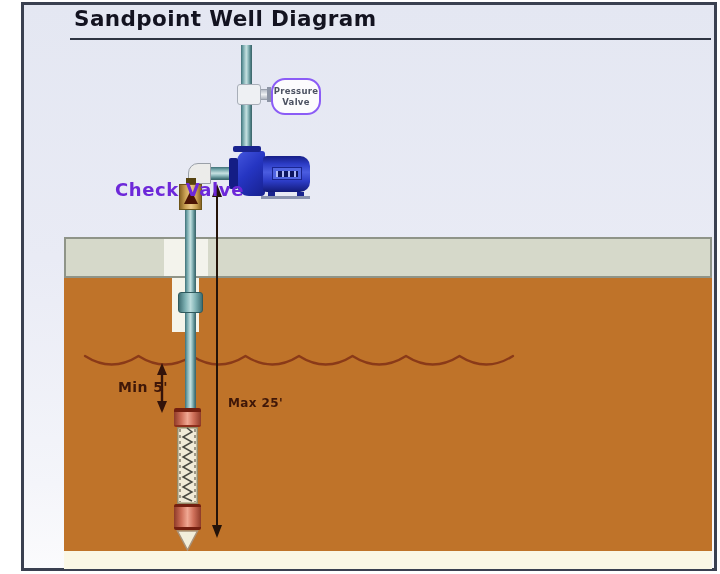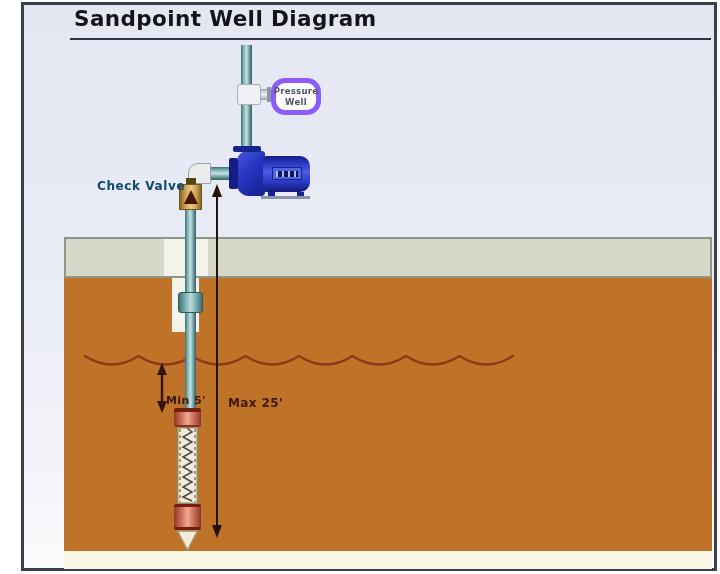--- a/index.html
+++ b/index.html
@@ -39,21 +39,21 @@
   .check-valve{left:179px;top:184px;width:23px;height:26px;z-index:7;border:1px solid #6e5518;
          background:linear-gradient(90deg,#8a6524 0%,#caa052 25%,#ecc988 52%,#caa052 78%,#8a6524 100%);}
   .valve-arrow{position:absolute;left:4px;top:5px;width:0;height:0;
          border-left:7px solid transparent;border-right:7px solid transparent;border-bottom:14px solid #4c1404;}
 
   
   .tee{left:237px;top:84px;width:24px;height:21px;background:#eef0f3;border:1px solid #a8aeb8;border-radius:3px;z-index:6;}
   .stub{left:258px;top:89px;width:12px;height:11px;z-index:5;border:1px solid #9aa0ac;
         background:linear-gradient(180deg,#b8bec8,#eef0f2 50%,#b0b6c0);}
   .tank-ring{left:267px;top:87px;width:4px;height:15px;background:#8d95a5;z-index:6;}
-  .tank{left:271px;top:78px;width:50px;height:37px;background:#fcfcfd;border:5px solid #8b5cf6;border-radius:14px;
+  .tank{left:271px;top:78px;width:50px;height:37px;background:#fcfcfd;border:2px solid #8b5cf6;border-radius:14px;
         display:flex;flex-direction:column;align-items:center;justify-content:center;z-index:6;
         font-size:8.5px;font-weight:bold;color:#4d5363;line-height:1.25;letter-spacing:.3px;}
 
   
   .pump-top-flange{left:233px;top:146px;width:28px;height:6px;background:#19238e;border-radius:2px;z-index:7;}
   .inlet-flange{left:229px;top:158px;width:9px;height:31px;background:#141d85;border-radius:2px;z-index:7;}
   .volute{left:237px;top:151px;width:28px;height:45px;z-index:6;border-radius:10px 3px 4px 12px;
           background:linear-gradient(135deg,#4456de 0%,#2535c2 45%,#16208e 100%);}
   .motor{left:263px;top:156px;width:47px;height:36px;z-index:6;border-radius:4px 10px 10px 4px;
          background:linear-gradient(180deg,#151e86 0%,#2c3cc6 22%,#4b5de0 45%,#2c3cc6 70%,#121a78 100%);}
@@ -61,23 +61,23 @@
   .plate-band{position:absolute;left:3px;top:3px;width:22px;height:6px;background-color:#0d1560;
          background-image:repeating-linear-gradient(90deg,rgba(185,195,255,.95) 0 2px,transparent 2px 6px);}
   .foot-l{left:268px;top:192px;width:7px;height:5px;background:#19238e;z-index:6;}
   .foot-r{left:297px;top:192px;width:7px;height:5px;background:#19238e;z-index:6;}
   .pump-base{left:261px;top:196px;width:49px;height:3px;background:#8a93ae;z-index:6;}
 
   
   .max25-arrow{left:209px;top:184px;width:16px;height:354px;z-index:9;}
   .min5-arrow{left:154px;top:363px;width:16px;height:50px;z-index:9;}
   .lbl{font-weight:bold;z-index:10;white-space:nowrap;text-align:center;}
-  .cv-label{left:97px;top:179px;font-size:12px;color:#0c4a6e;letter-spacing:.6px;}
+  .cv-label{left:115px;top:179px;font-size:18px;color:#6d28d9;letter-spacing:.6px;}
   .max25-label{left:228px;top:396px;font-size:12px;color:#3f1708;letter-spacing:.4px;}
-  .min5-label{left:118px;top:394px;font-size:11px;color:#3f1708;letter-spacing:.4px;margin-left:48px;}
+  .min5-label{left:118px;top:379px;font-size:14px;color:#3f1708;letter-spacing:.4px;}
   .sp-label{left:104px;top:474px;width:84px;text-align:center;font-size:11px;color:#3a1505;line-height:1.2;letter-spacing:.3px;}
 
   
   .sp-coupling{border-radius:2px;z-index:6;
        background:linear-gradient(90deg,#8e3a28 0%,#cf705a 28%,#f0a893 50%,#cf705a 72%,#8e3a28 100%);}
   .sp-coupling-top{left:174px;top:408px;width:27px;height:19px;border-top:4px solid #731f10;border-bottom:2px solid #8e2f1c;}
   .sp-coupling-bot{left:174px;top:504px;width:27px;height:26px;border-top:3px solid #731f10;border-bottom:3px solid #731f10;}
   .screen{left:177px;top:427px;width:21px;height:77px;z-index:6;}
   .cone{left:176px;top:530px;width:23px;height:21px;z-index:6;}
 </style>
@@ -110,21 +110,21 @@
   <div class="abs valve-tip"></div>
   <div class="abs check-valve">
     <div class="valve-arrow"></div>
   </div>
 
   <div class="abs tee"></div>
   <div class="abs stub"></div>
   <div class="abs tank-ring"></div>
   <div class="abs tank">
     <span>Pressure</span>
-    <span>Well</span>
+    <span>Valve</span>
   </div>
 
   <div class="abs volute"></div>
   <div class="abs pump-top-flange"></div>
   <div class="abs inlet-flange"></div>
   <div class="abs motor"></div>
   <div class="abs plate">
     <div class="plate-band"></div>
   </div>
   <div class="abs foot-l"></div>

